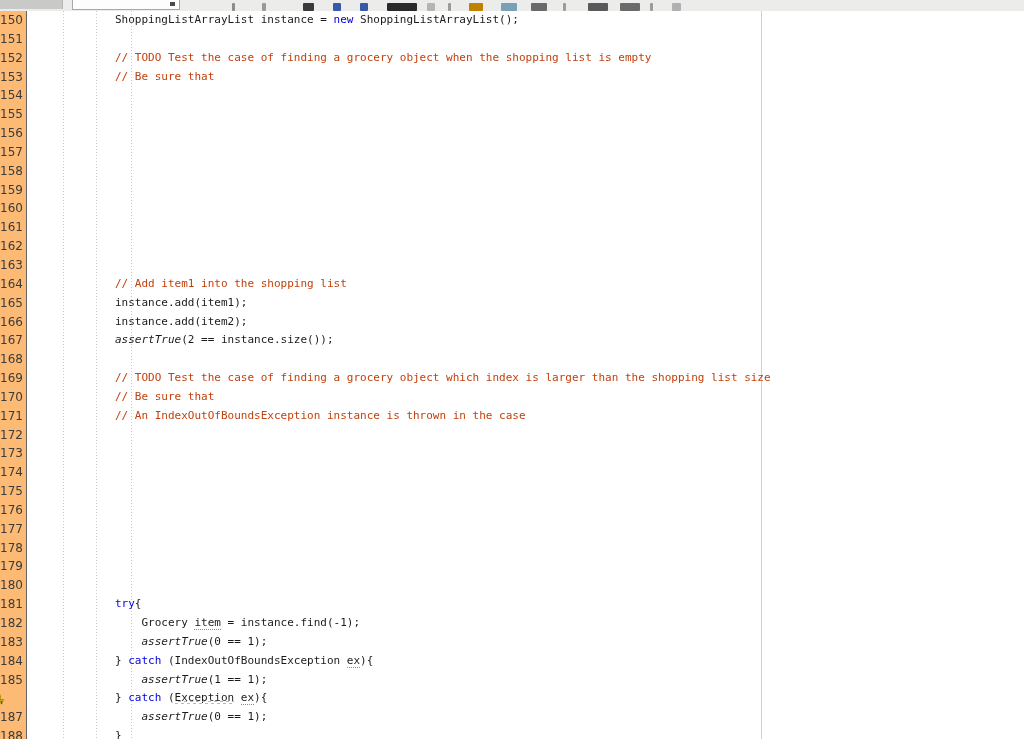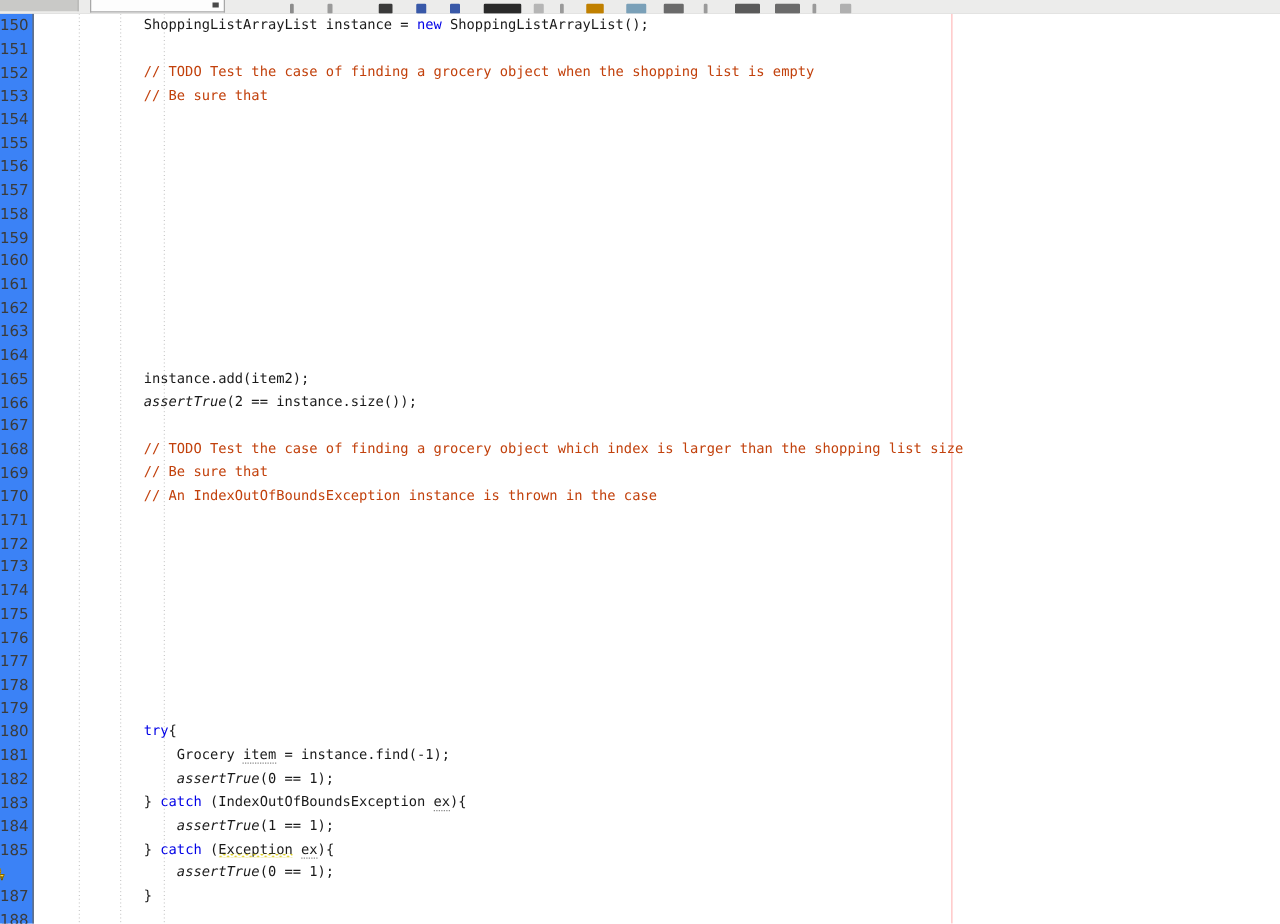--- a/index.html
+++ b/index.html
@@ -62,21 +62,21 @@
     background: #ffffff;
     overflow: hidden;
   }
 
   
   #gutter {
     position: absolute;
     left: 0; top: 0;
     width: 27px;
     height: 728px;
-    background: #3b82f6;
+    background: #fdba74;
     border-right: 1px solid #646464;
     box-sizing: border-box;
   }
   .gut-row {
     position: relative;
     height: 18.85px;
     line-height: 18.85px;
     text-align: right;
     padding-right: 5px;
     font-family: "DejaVu Sans", sans-serif;
@@ -262,21 +262,22 @@
         <div class="line"><span>        </span></div>
         <div class="line">&nbsp;</div>
         <div class="line">&nbsp;</div>
         <div class="line">&nbsp;</div>
         <div class="line">&nbsp;</div>
         <div class="line">&nbsp;</div>
         <div class="line">&nbsp;</div>
         <div class="line">&nbsp;</div>
         <div class="line">&nbsp;</div>
         <div class="line">&nbsp;</div>
-        <div class="line"><span>        </span></div>
+        <div class="line"><span>        </span><span class="cm">// Add item1 into the shopping list</span></div>
+        <div class="line"><span>        instance.add(item1);</span></div>
         <div class="line"><span>        instance.add(item2);</span></div>
         <div class="line"><span>        </span><span class="st">assertTrue</span><span>(2 == instance.size());</span></div>
         <div class="line">&nbsp;</div>
         <div class="line"><span>        </span><span class="cm">// TODO Test the case of finding a grocery object which index is larger than the shopping list size</span></div>
         <div class="line"><span>        </span><span class="cm">// Be sure that</span></div>
         <div class="line"><span>        </span><span class="cm">// An IndexOutOfBoundsException instance is thrown in the case</span></div>
         <div class="line">&nbsp;</div>
         <div class="line">&nbsp;</div>
         <div class="line">&nbsp;</div>
         <div class="line">&nbsp;</div>

